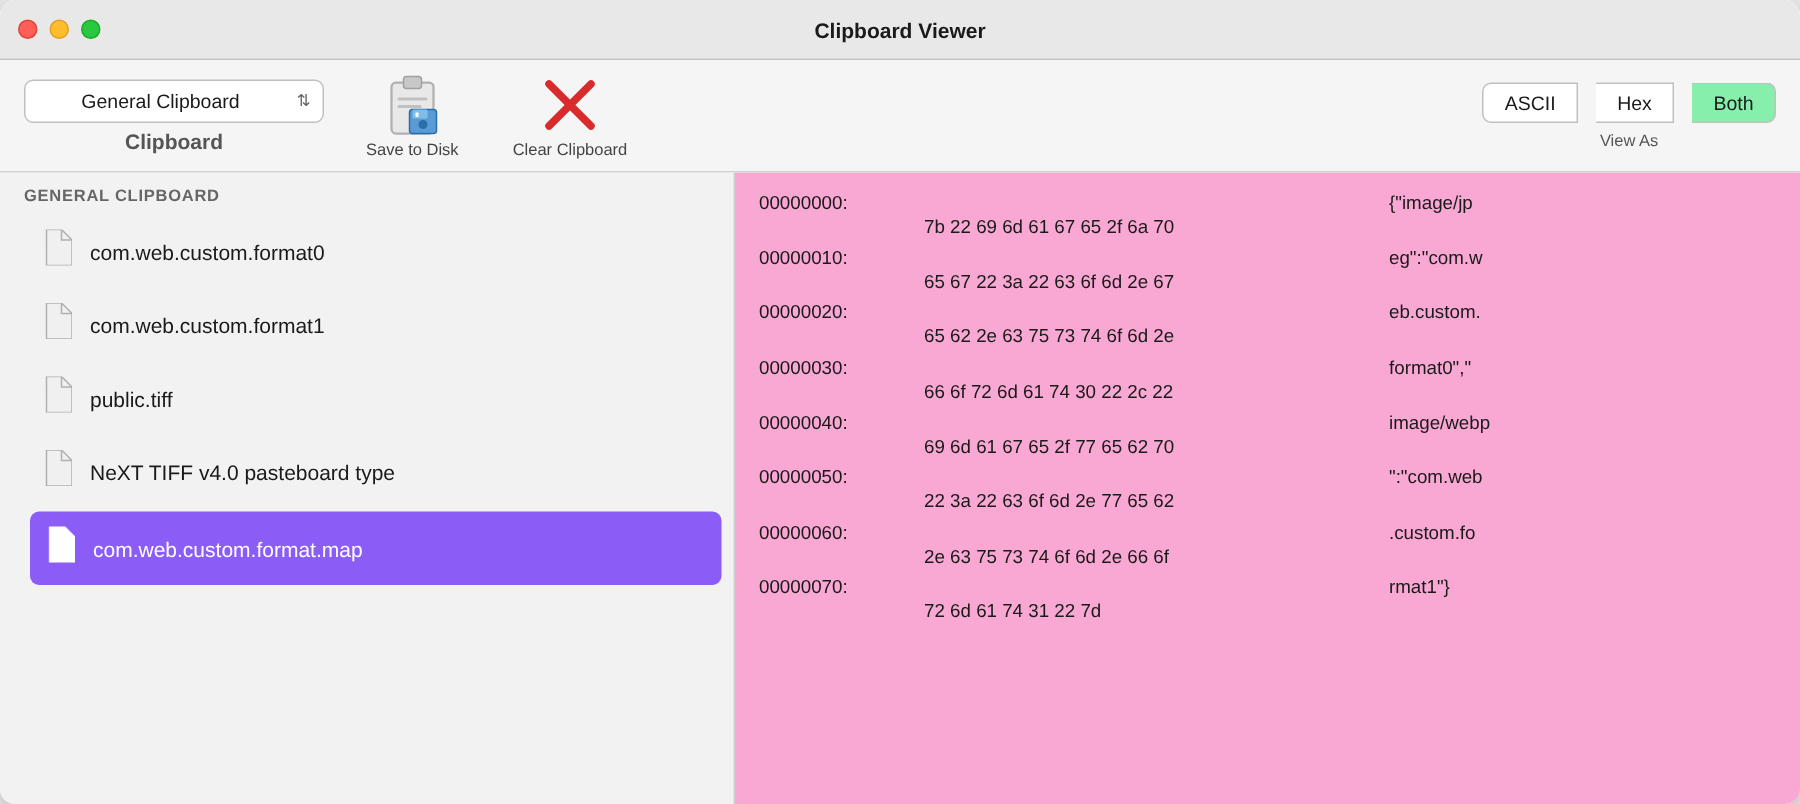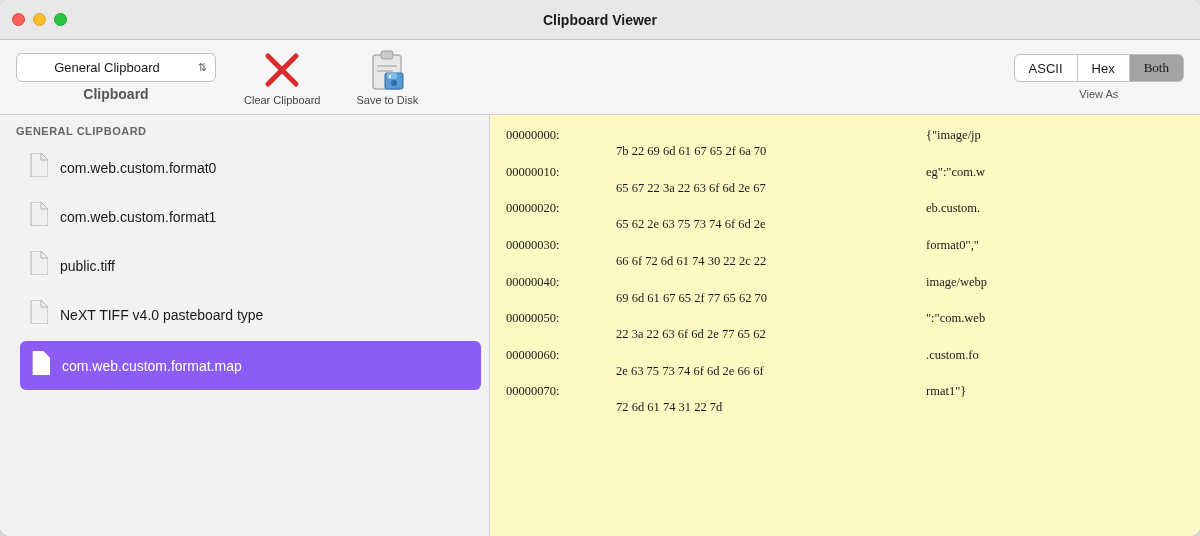--- a/index.html
+++ b/index.html
@@ -144,21 +144,22 @@
       gap: 6px;
     }
 
     .view-as-label {
       font-size: 11px;
       color: #555;
     }
 
     .view-as-buttons {
       display: flex;
-      gap: 0;
+      gap: 12px;
+      align-items: center;
     }
 
     .view-as-btn {
       background: white;
       border: 1px solid #c0c0c0;
       padding: 5px 14px;
       font-size: 13px;
       cursor: pointer;
       color: #1a1a1a;
     }
@@ -170,22 +171,21 @@
     .view-as-btn:last-child {
       border-radius: 0 6px 6px 0;
       border-left: none;
     }
 
     .view-as-btn:nth-child(2) {
       border-left: none;
     }
 
     .view-as-btn.active {
-      background: #a3a3a3;
-      font-family: Liberation Serif, serif;
+      background: #86efac;
     }
 
     
     .main-content {
       display: flex;
       flex: 1;
       overflow: hidden;
     }
 
     
@@ -239,23 +239,23 @@
 
     .sidebar-item .item-label {
       font-size: 14px;
     }
 
     
     .hex-view {
       flex: 1;
       overflow-y: auto;
       padding: 10px 16px;
-      font-family: Liberation Serif, serif;
+      font-family: Liberation Sans, sans-serif;
       font-size: 12.5px;
-      background: #fef9c3;
+      background: #f9a8d4;
     }
 
     .hex-row {
       display: flex;
       gap: 0;
       line-height: 1.65;
       white-space: pre;
     }
 
     .hex-offset {
@@ -291,47 +291,47 @@
 
     <div class="toolbar-section">
       <div style="position:relative; display:inline-block;">
         <button class="dropdown-btn">General Clipboard</button>
       </div>
       <span class="toolbar-label">Clipboard</span>
     </div>
 
     <button class="toolbar-btn">
       <div class="icon-area">
-        <svg width="36" height="36" viewBox="0 0 36 36" xmlns="http://www.w3.org/2000/svg">
-          <line x1="4" y1="4" x2="32" y2="32" stroke="#d92b2b" stroke-width="5" stroke-linecap="round"></line>
-          <line x1="32" y1="4" x2="4" y2="32" stroke="#d92b2b" stroke-width="5" stroke-linecap="round"></line>
-        </svg>
-      </div>
-      <span class="btn-label">Clear Clipboard</span>
-    </button>
-
-    <button class="toolbar-btn">
-      <div class="icon-area">
 
         <svg width="36" height="42" viewBox="0 0 36 42" xmlns="http://www.w3.org/2000/svg">
 
           <rect x="4" y="6" width="28" height="34" rx="3" fill="#e8e8e8" stroke="#b0b0b0" stroke-width="1.5"></rect>
 
           <rect x="12" y="2" width="12" height="8" rx="2" fill="#c8c8c8" stroke="#a0a0a0" stroke-width="1"></rect>
 
           <rect x="8" y="16" width="20" height="2" rx="1" fill="#c0c0c0"></rect>
           <rect x="8" y="21" width="16" height="2" rx="1" fill="#c0c0c0"></rect>
 
           <rect x="16" y="24" width="18" height="16" rx="2" fill="#5b9bd5" stroke="#2a6faa" stroke-width="1"></rect>
           <rect x="18" y="24" width="10" height="6" rx="1" fill="#7fbde8"></rect>
           <circle cx="25" cy="34" r="3" fill="#2a6faa"></circle>
           <rect x="20" y="26" width="2" height="3" rx="0.5" fill="white"></rect>
         </svg>
       </div>
       <span class="btn-label">Save to Disk</span>
+    </button>
+
+    <button class="toolbar-btn">
+      <div class="icon-area">
+        <svg width="36" height="36" viewBox="0 0 36 36" xmlns="http://www.w3.org/2000/svg">
+          <line x1="4" y1="4" x2="32" y2="32" stroke="#d92b2b" stroke-width="5" stroke-linecap="round"></line>
+          <line x1="32" y1="4" x2="4" y2="32" stroke="#d92b2b" stroke-width="5" stroke-linecap="round"></line>
+        </svg>
+      </div>
+      <span class="btn-label">Clear Clipboard</span>
     </button>
 
     <div class="toolbar-spacer"></div>
 
     <div class="view-as-section">
       <div class="view-as-buttons">
         <button class="view-as-btn">ASCII</button>
         <button class="view-as-btn">Hex</button>
         <button class="view-as-btn active">Both</button>
       </div>

